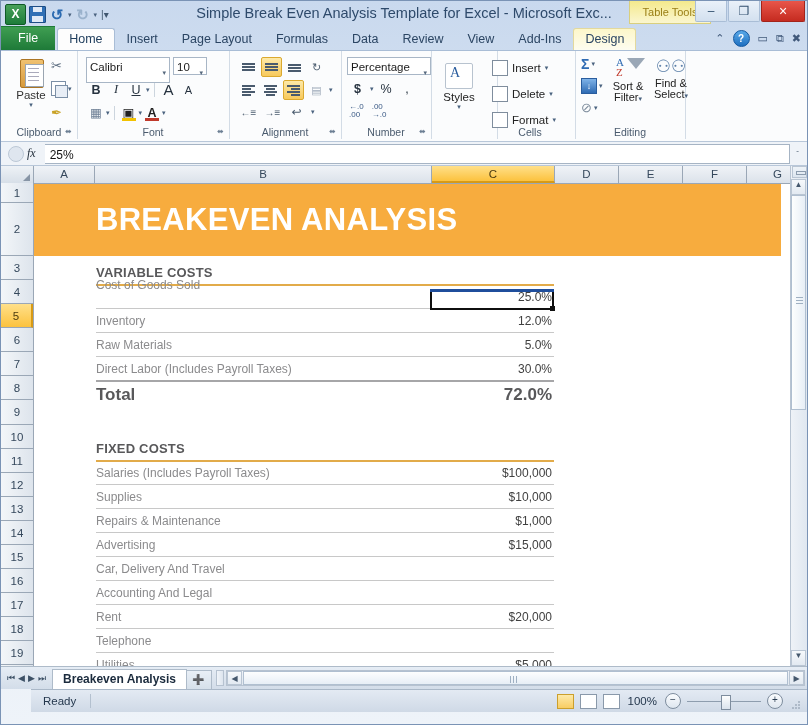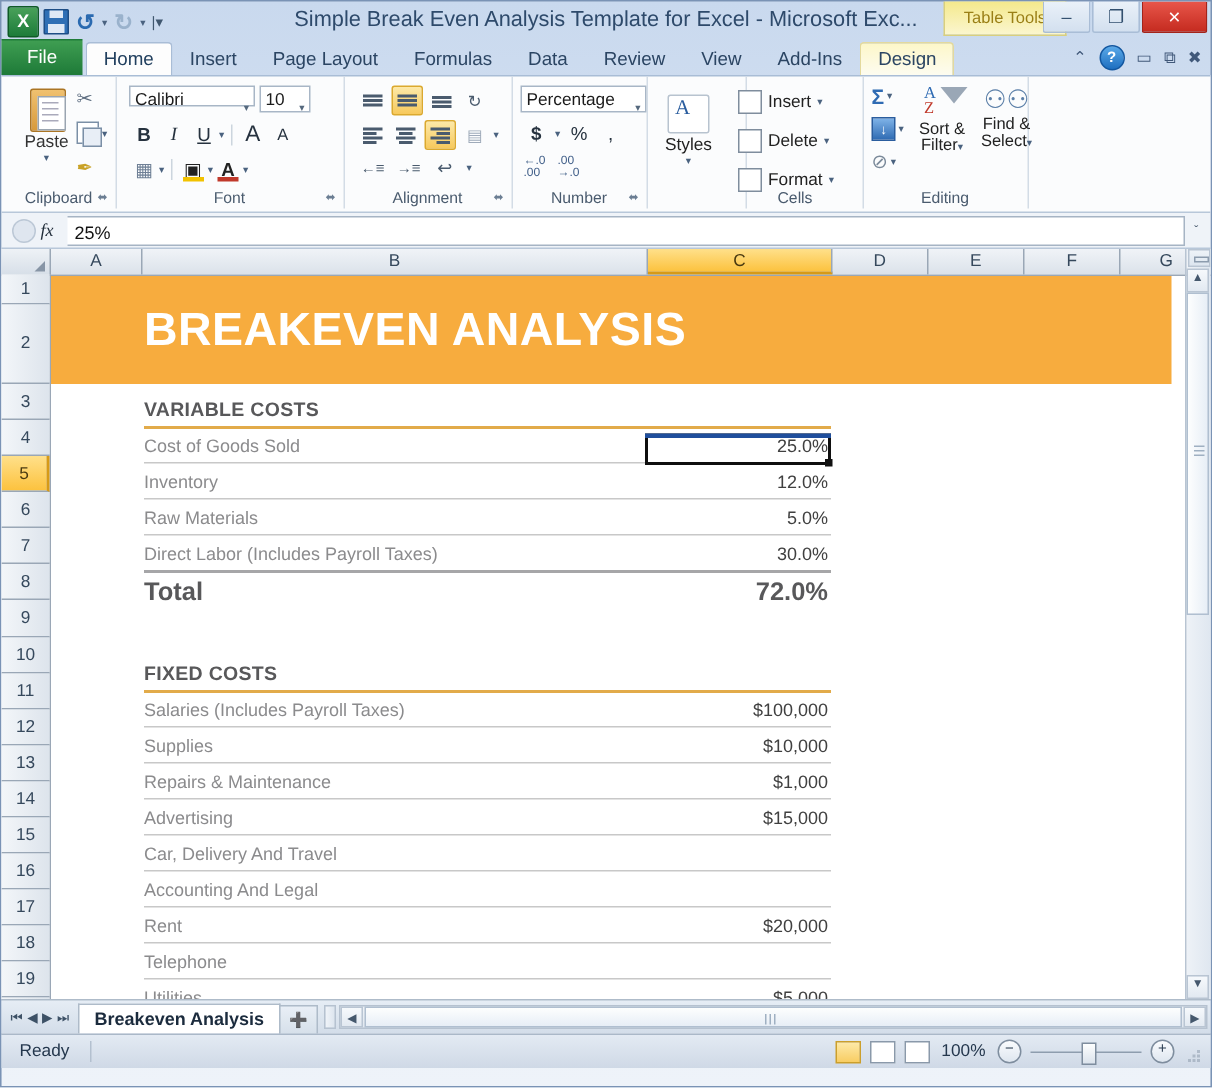--- a/index.html
+++ b/index.html
@@ -72,21 +72,21 @@
   .pasteicon .pg{position:absolute;left:9px;top:7px;width:17px;height:21px;background:#fff;border:1px solid #9aa5b1;}
   .pasteicon .pg:after{content:"";position:absolute;left:2px;top:3px;width:11px;height:1px;
     box-shadow:0 0 0 0 #aab,0 4px 0 0 #aab,0 8px 0 0 #aab,0 12px 0 0 #aab;background:#aab;}
   .lbl-paste{font-size:11.5px;color:#333;text-align:center;}
   .scissors{font-size:13px;color:#5f6f82;}
   .copy-ic{width:13px;height:13px;border:1px solid #7b8fa6;background:#fff;position:relative;}
   .copy-ic:after{content:"";position:absolute;left:3px;top:3px;width:11px;height:11px;
     background:#e8eef6;border:1px solid #7b8fa6;}
   .brush{font-size:13px;color:#c9a227;}
 
-  .fontbox{width:84px;height:14px;background:#fff;border:1px solid #a8b6c6;
+  .fontbox{width:84px;height:26px;background:#fff;border:1px solid #a8b6c6;
     font-size:11.5px;color:#1b1b1b;padding:0 3px;line-height:18px;position:relative;box-sizing:border-box;}
   .szbox{width:34px;height:18px;background:#fff;border:1px solid #a8b6c6;
     font-size:11.5px;color:#1b1b1b;padding:0 3px;line-height:18px;position:relative;box-sizing:border-box;}
   .cb-caret{position:absolute;right:3px;top:6px;font-size:7px;color:#55687d;}
   .fbtn{width:20px;height:19px;display:inline-flex;align-items:center;justify-content:center;
     font-size:12.5px;color:#26323f;}
   .fbtn.serif{font-family:"Liberation Serif",serif;}
   .a-red{color:#222;position:relative;}
   .a-red:after{content:"";position:absolute;left:3px;right:3px;bottom:1px;height:3px;background:#c0392b;}
   .a-yel{color:#222;position:relative;}
@@ -189,21 +189,21 @@
     display:flex;align-items:center;}
   .hs-btn{width:15px;height:14px;text-align:center;font-size:8px;color:#45586d;
     background:linear-gradient(to bottom,#f6f9fc,#e2e9f1);border:1px solid #b9c5d3;box-sizing:border-box;line-height:13px;}
   .hs-thumb{height:14px;background:linear-gradient(to bottom,#fdfefe,#e7eef6);
     border:1px solid #b0bfd0;box-sizing:border-box;position:relative;}
   .hs-thumb:after{content:"";position:absolute;top:4px;left:50%;margin-left:-3px;width:1px;height:7px;
     background:#9fb0c2;box-shadow:3px 0 0 #9fb0c2,-3px 0 0 #9fb0c2;}
 
   
   .status{position:relative;height:22px;background:linear-gradient(to bottom,#e3eaf3,#cfd9e6);
-    border-top:1px solid #aab8c8;display:flex;align-items:center;}
+    border-top:1px solid #aab8c8;display:flex;align-items:center;margin-left:30px;}
   .ready{font-size:11.5px;color:#24374d;padding-left:12px;}
   .st-sep{width:1px;height:14px;background:#b3c0cf;margin-left:14px;}
   .st-right{position:absolute;right:6px;display:flex;align-items:center;gap:6px;}
   .viewbtn{width:17px;height:15px;border:1px solid #8a99aa;background:#fff;position:relative;box-sizing:border-box;}
   .viewbtn.on{background:linear-gradient(to bottom,#fde9a8,#f8cd63);border-color:#cb9f2c;}
   .zoomtxt{font-size:11.5px;color:#24374d;padding:0 2px;}
   .zcirc{width:14px;height:14px;border-radius:50%;border:1px solid #7e8d9e;
     background:linear-gradient(to bottom,#fafcfe,#dee6ef);color:#2c3e52;font-size:10px;
     text-align:center;line-height:12px;}
   .ztrack{width:74px;height:1px;background:#8e9dae;position:relative;}
@@ -508,21 +508,21 @@
       </div>
 
     <div class="sheet">
 
       <div class="banner"></div>
       <div class="banner-title">BREAKEVEN ANALYSIS</div>
 
       <div class="sec-title" style="left:62px;top:81px;">VARIABLE COSTS</div>
       <div class="ruleline" style="left:62px;top:100px;width:458px;"></div>
 
-      <div class="lblcell" style="left:62px;top:106px;">Cost of Goods Sold</div>
+      <div class="lblcell" style="left:62px;top:94px;">Cost of Goods Sold</div>
       <div class="valcell" style="left:380px;top:106px;width:138px;">25.0%</div>
       <div class="rowline" style="left:62px;top:124px;width:458px;"></div>
 
       <div class="lblcell" style="left:62px;top:130px;">Inventory</div>
       <div class="valcell" style="left:380px;top:130px;width:138px;">12.0%</div>
       <div class="rowline" style="left:62px;top:148px;width:458px;"></div>
 
       <div class="lblcell" style="left:62px;top:154px;">Raw Materials</div>
       <div class="valcell" style="left:380px;top:154px;width:138px;">5.0%</div>
       <div class="rowline" style="left:62px;top:172px;width:458px;"></div>

